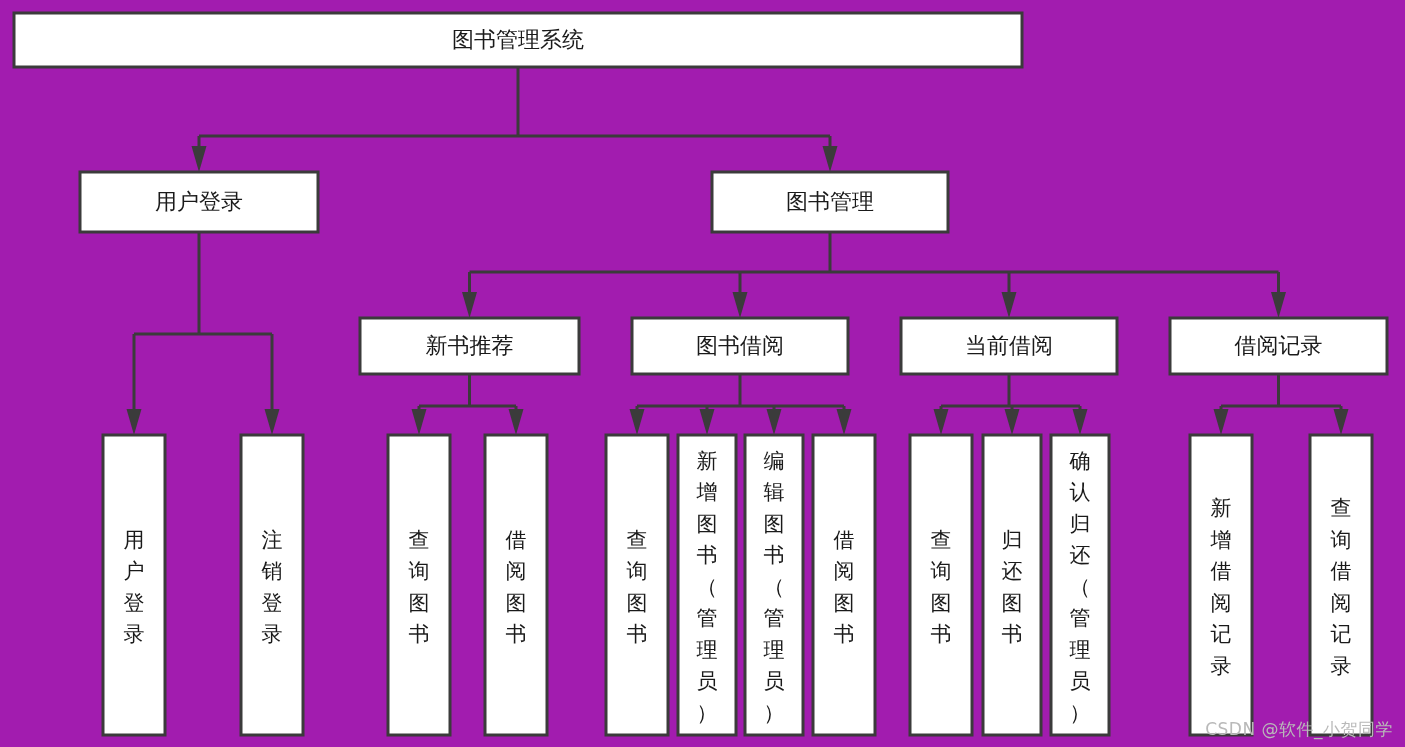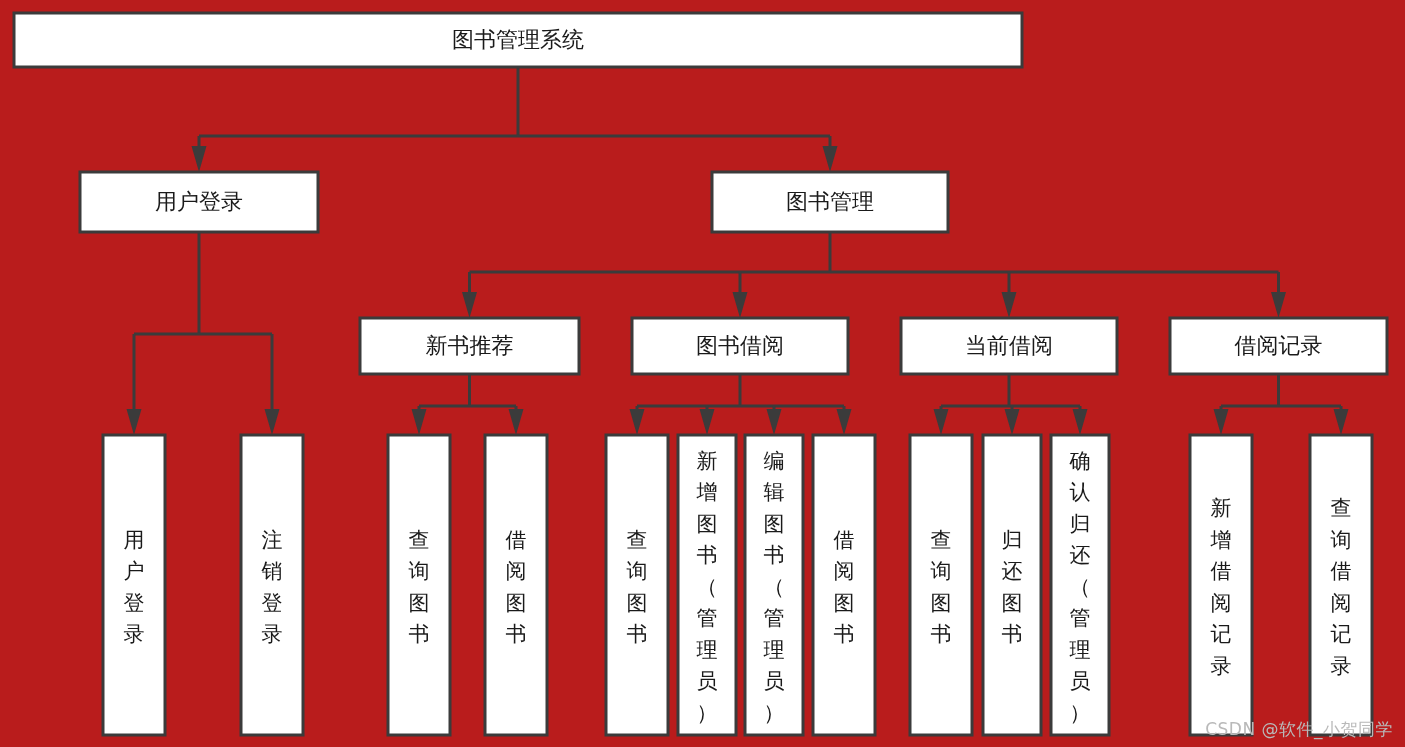--- a/index.html
+++ b/index.html
@@ -11,21 +11,21 @@
   body {
     width: 1405px;
     height: 747px;
     font-family: "DejaVu Sans", "Liberation Sans", sans-serif;
     overflow: hidden;
   }
   #diagram-root {
     position: relative;
     width: 1405px;
     height: 747px;
-    background: #b91c1c;
+    background: #a21caf;
   }
   svg#tree-svg {
     position: absolute;
     left: 0;
     top: 0;
     width: 1405px;
     height: 747px;
     display: block;
   }
   .node-box {

